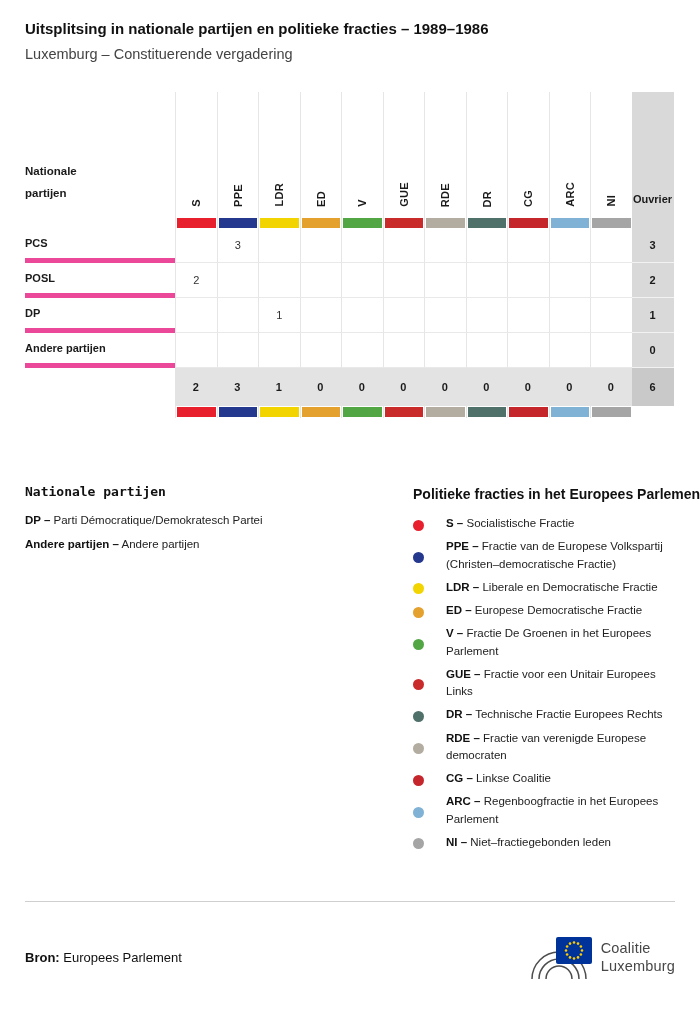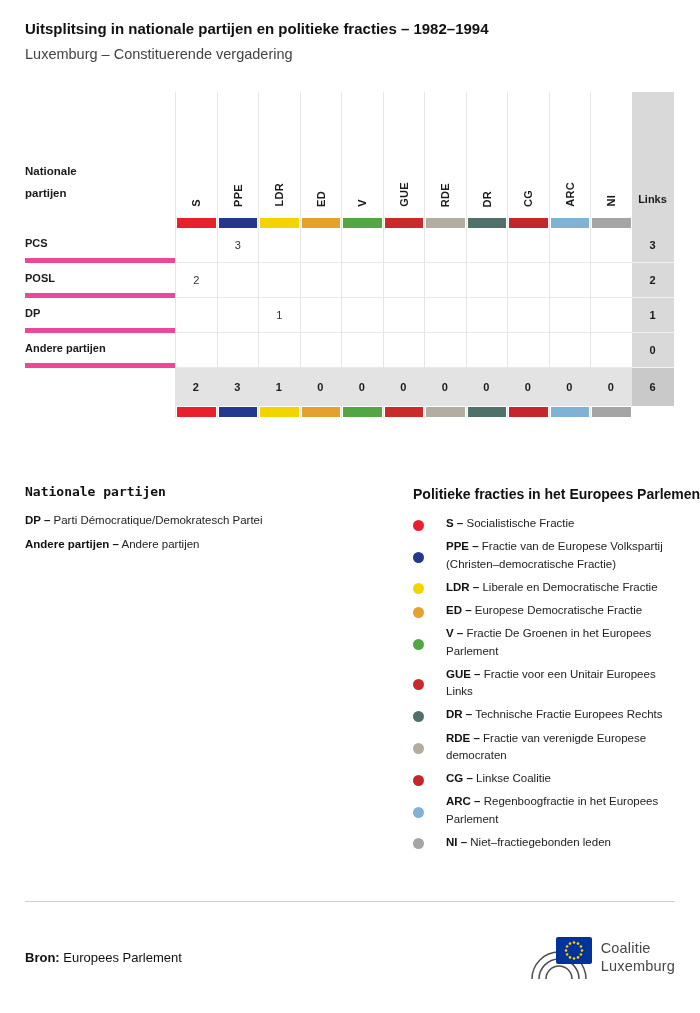--- a/index.html
+++ b/index.html
@@ -66,21 +66,21 @@
   .source { font-size:13px; margin:0; color:#111; }
   .source .b { font-weight:700; }
   .logo { display:flex; align-items:center; gap:9px; }
   .logo-text span { display:block; font-size:14.5px; color:#474747; line-height:1.25; letter-spacing:.2px; }
 </style>
 </head>
 <body>
 
 <div class="page">
 
-  <h1 class="title">Uitsplitsing in nationale partijen en politieke fracties – 1982–1994</h1>
+  <h1 class="title">Uitsplitsing in nationale partijen en politieke fracties – 1989–1986</h1>
   <h2 class="subtitle">Luxemburg – Constituerende vergadering</h2>
 
   <div class="table-wrap">
     <div class="table-grid" id="seats-table">
         <div class="cell rowhdr-cell">
           <span class="rowhdr-text">Nationale partijen</span>
         </div>
         <div class="cell head-cell">
           <span class="vlabel">S</span>
         </div>
@@ -108,21 +108,21 @@
         <div class="cell head-cell">
           <span class="vlabel">CG</span>
         </div>
         <div class="cell head-cell">
           <span class="vlabel">ARC</span>
         </div>
         <div class="cell head-cell">
           <span class="vlabel">NI</span>
         </div>
         <div class="cell zetels-head zetels-bg">
-          <span>Links</span>
+          <span>Ouvrier</span>
         </div>
         <div class="cell"></div>
         <div class="cell bar-cell">
           <div class="bar" style="background: rgb(232, 32, 46);"></div>
         </div>
         <div class="cell bar-cell">
           <div class="bar" style="background: rgb(36, 56, 141);"></div>
         </div>
         <div class="cell bar-cell">
           <div class="bar" style="background: rgb(242, 213, 0);"></div>

